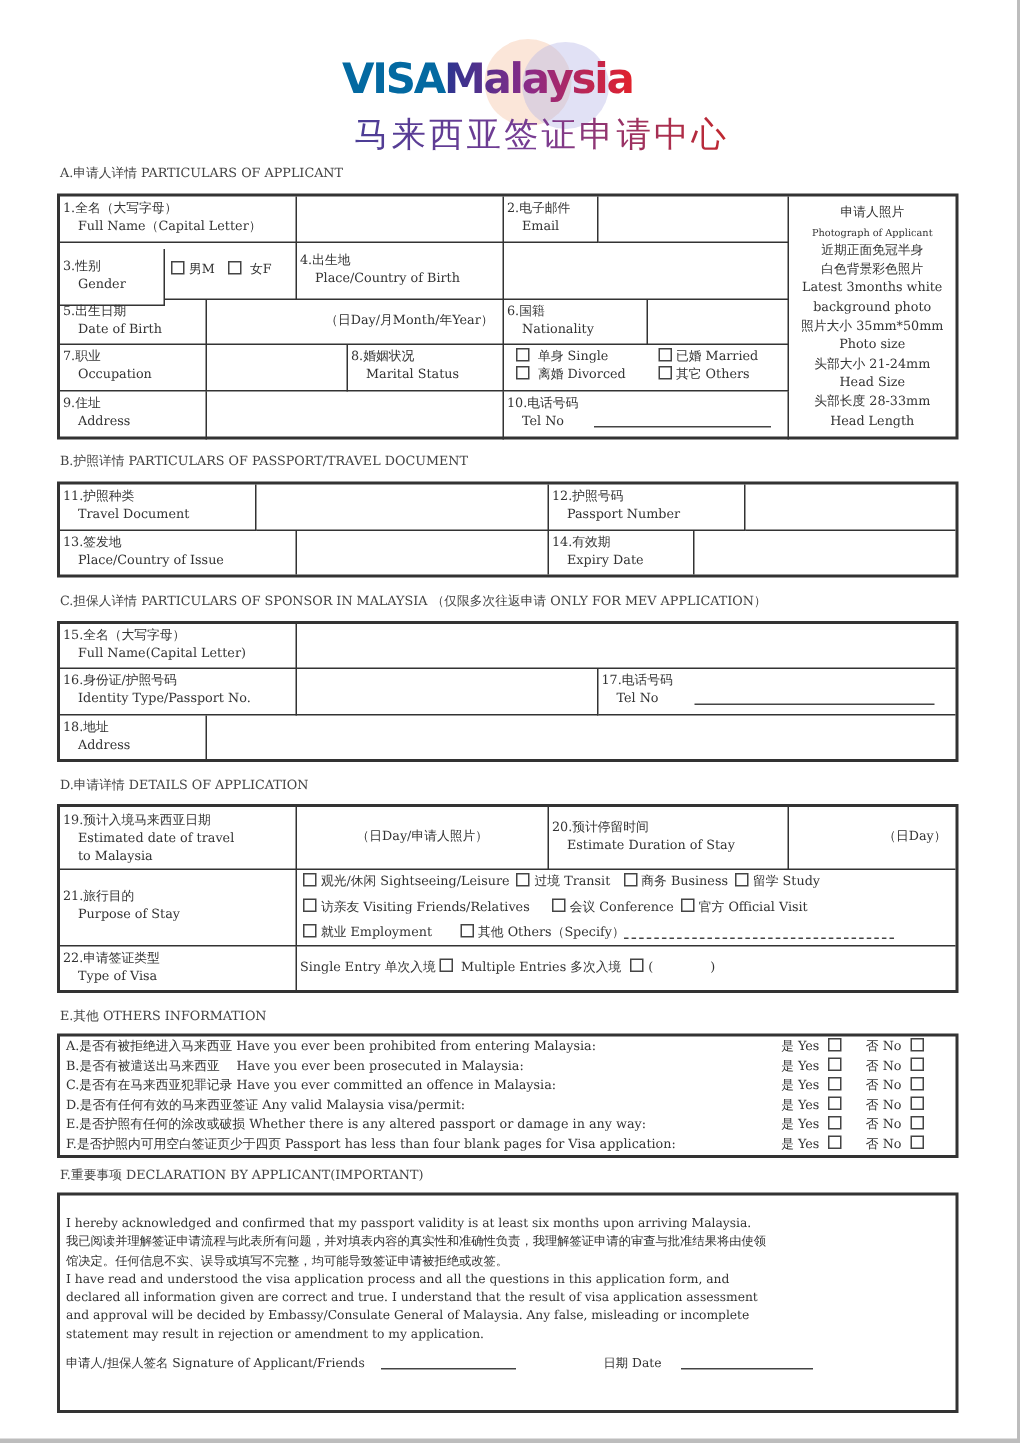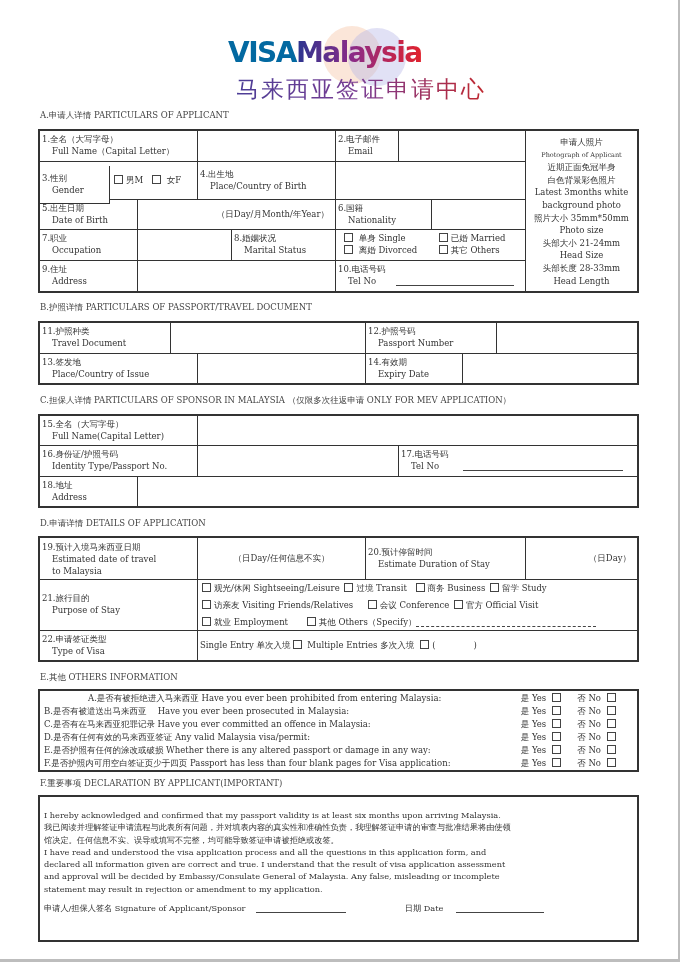--- a/index.html
+++ b/index.html
@@ -175,21 +175,21 @@
 </div>
 
 <div class="sec-title" style="top:518px;">D.申请详情 DETAILS OF APPLICATION</div>
 <div class="tbl" style="left:38px; top:536px; width:601px; height:126px;">
   <div class="cell" style="left:0; top:0; width:158px; height:42px; padding-top:3px;">
     <div>19.预计入境马来西亚日期</div>
       <div class="en">Estimated date of travel</div>
       <div class="en">to Malaysia</div>
   </div>
   <div class="cell center" style="left:158px; top:0; width:168px; height:42px; padding-top:14px;">
-    <span>（日Day/任何信息不实）</span>
+    <span>（日Day/申请人照片）</span>
   </div>
   <div class="cell" style="left:326px; top:0; width:160px; height:42px; padding-top:8px;">
     <div>20.预计停留时间</div>
       <div class="en">Estimate Duration of Stay</div>
   </div>
   <div class="cell nob-r" style="left:486px; top:0; width:111px; height:42px; text-align:right; padding-top:14px; padding-right:6px;">
     <span>（日Day）</span>
   </div>
   <div class="cell" style="left:0; top:42px; width:158px; height:51px; padding-top:12px;">
     <div>21.旅行目的</div>
@@ -217,21 +217,21 @@
       <div class="en">Type of Visa</div>
   </div>
   <div class="cell nob-r nob-b" style="left:158px; top:93px; width:439px; height:29px; padding-top:8px; white-space:nowrap;">
     <span>Single Entry 单次入境</span><span class="chk"></span>
     <span style="">Multiple Entries 多次入境</span><span class="chk" style="margin-left:6px;"></span><span>(</span><span style="display:inline-block;width:38px;"></span><span>)</span>
   </div>
 </div>
 
 <div class="sec-title" style="top:672px;">E.其他 OTHERS INFORMATION</div>
 <div class="tbl" style="left:38px; top:689px; width:601px; height:83px;">
-  <div class="row-line" style="top:1px;margin-left:44px;">
+  <div class="row-line" style="top:1px;">
     <span>A.是否有被拒绝进入马来西亚 Have you ever been prohibited from entering Malaysia:</span>
     <span class="yn"><span>是 Yes</span><span class="chk" style="margin:0 16px 0 6px;"></span><span>否 No</span><span class="chk" style="margin-left:6px;"></span></span>
   </div>
   <div class="row-line" style="top:14px;">
     <span>B.是否有被遣送出马来西亚　 Have you ever been prosecuted in Malaysia:</span>
     <span class="yn"><span>是 Yes</span><span class="chk" style="margin:0 16px 0 6px;"></span><span>否 No</span><span class="chk" style="margin-left:6px;"></span></span>
   </div>
   <div class="row-line" style="top:27px;">
     <span>C.是否有在马来西亚犯罪记录 Have you ever committed an offence in Malaysia:</span>
     <span class="yn"><span>是 Yes</span><span class="chk" style="margin:0 16px 0 6px;"></span><span>否 No</span><span class="chk" style="margin-left:6px;"></span></span>
@@ -253,18 +253,18 @@
 <div class="sec-title" style="top:778px;">F.重要事项 DECLARATION BY APPLICANT(IMPORTANT)</div>
 <div class="tbl decl" style="left:38px; top:795px; width:601px; height:147px; padding:12px 4px 0 4px;">
   <p>I hereby acknowledged and confirmed that my passport validity is at least six months upon arriving Malaysia.</p>
   <p>我已阅读并理解签证申请流程与此表所有问题，并对填表内容的真实性和准确性负责，我理解签证申请的审查与批准结果将由使领</p>
   <p>馆决定。任何信息不实、误导或填写不完整，均可能导致签证申请被拒绝或改签。</p>
   <p>I have read and understood the visa application process and all the questions in this application form, and</p>
   <p>declared all information given are correct and true. I understand that the result of visa application assessment</p>
   <p>and approval will be decided by Embassy/Consulate General of Malaysia. Any false, misleading or incomplete</p>
   <p>statement may result in rejection or amendment to my application.</p>
   <p style="margin-top:7px;">
-    <span>申请人/担保人签名  Signature of Applicant/Sponsor</span>
+    <span>申请人/担保人签名  Signature of Applicant/Friends</span>
     <span class="uline" style="width:90px; margin-left:8px;"></span>
     <span style="margin-left:56px;">日期 Date</span>
     <span class="uline" style="width:88px; margin-left:10px;"></span>
   </p>
 </div>
 
 </body></html>

